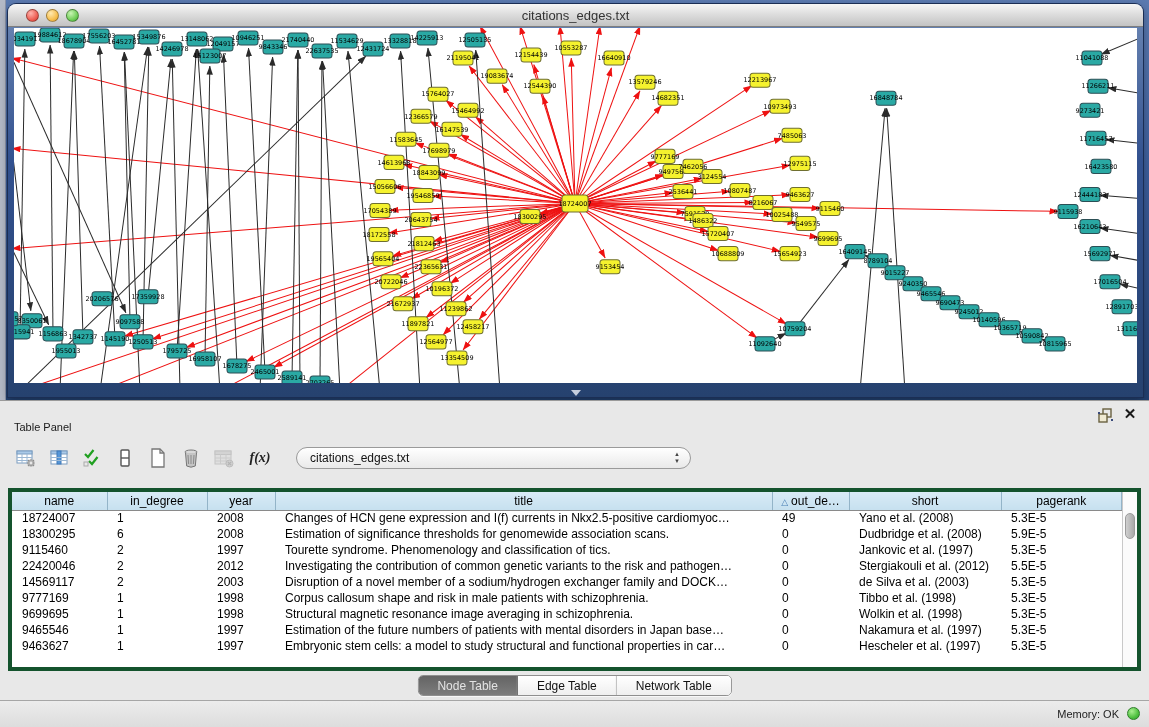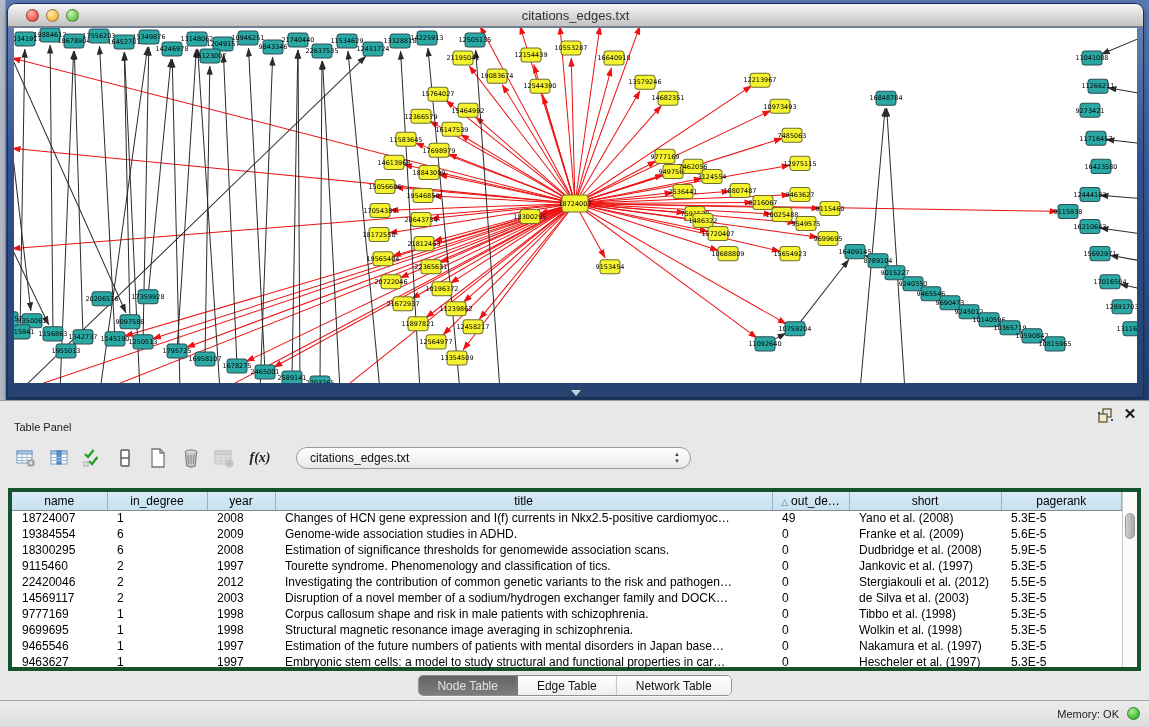--- a/index.html
+++ b/index.html
@@ -592,29 +592,20 @@
           <tr>
             <td>18724007</td>
             <td>1</td>
             <td>2008</td>
             <td>Changes of HCN gene expression and I(f) currents in Nkx2.5-positive cardiomyoc…</td>
             <td>49</td>
             <td>Yano et al. (2008)</td>
             <td>5.3E-5</td>
           </tr>
           <tr>
-            <td>19384554</td>
-            <td>6</td>
-            <td>2009</td>
-            <td>Genome-wide association studies in ADHD.</td>
-            <td>0</td>
-            <td>Franke et al. (2009)</td>
-            <td>5.6E-5</td>
-          </tr>
-          <tr>
             <td>18300295</td>
             <td>6</td>
             <td>2008</td>
             <td>Estimation of significance thresholds for genomewide association scans.</td>
             <td>0</td>
             <td>Dudbridge et al. (2008)</td>
             <td>5.9E-5</td>
           </tr>
           <tr>
             <td>9115460</td>

